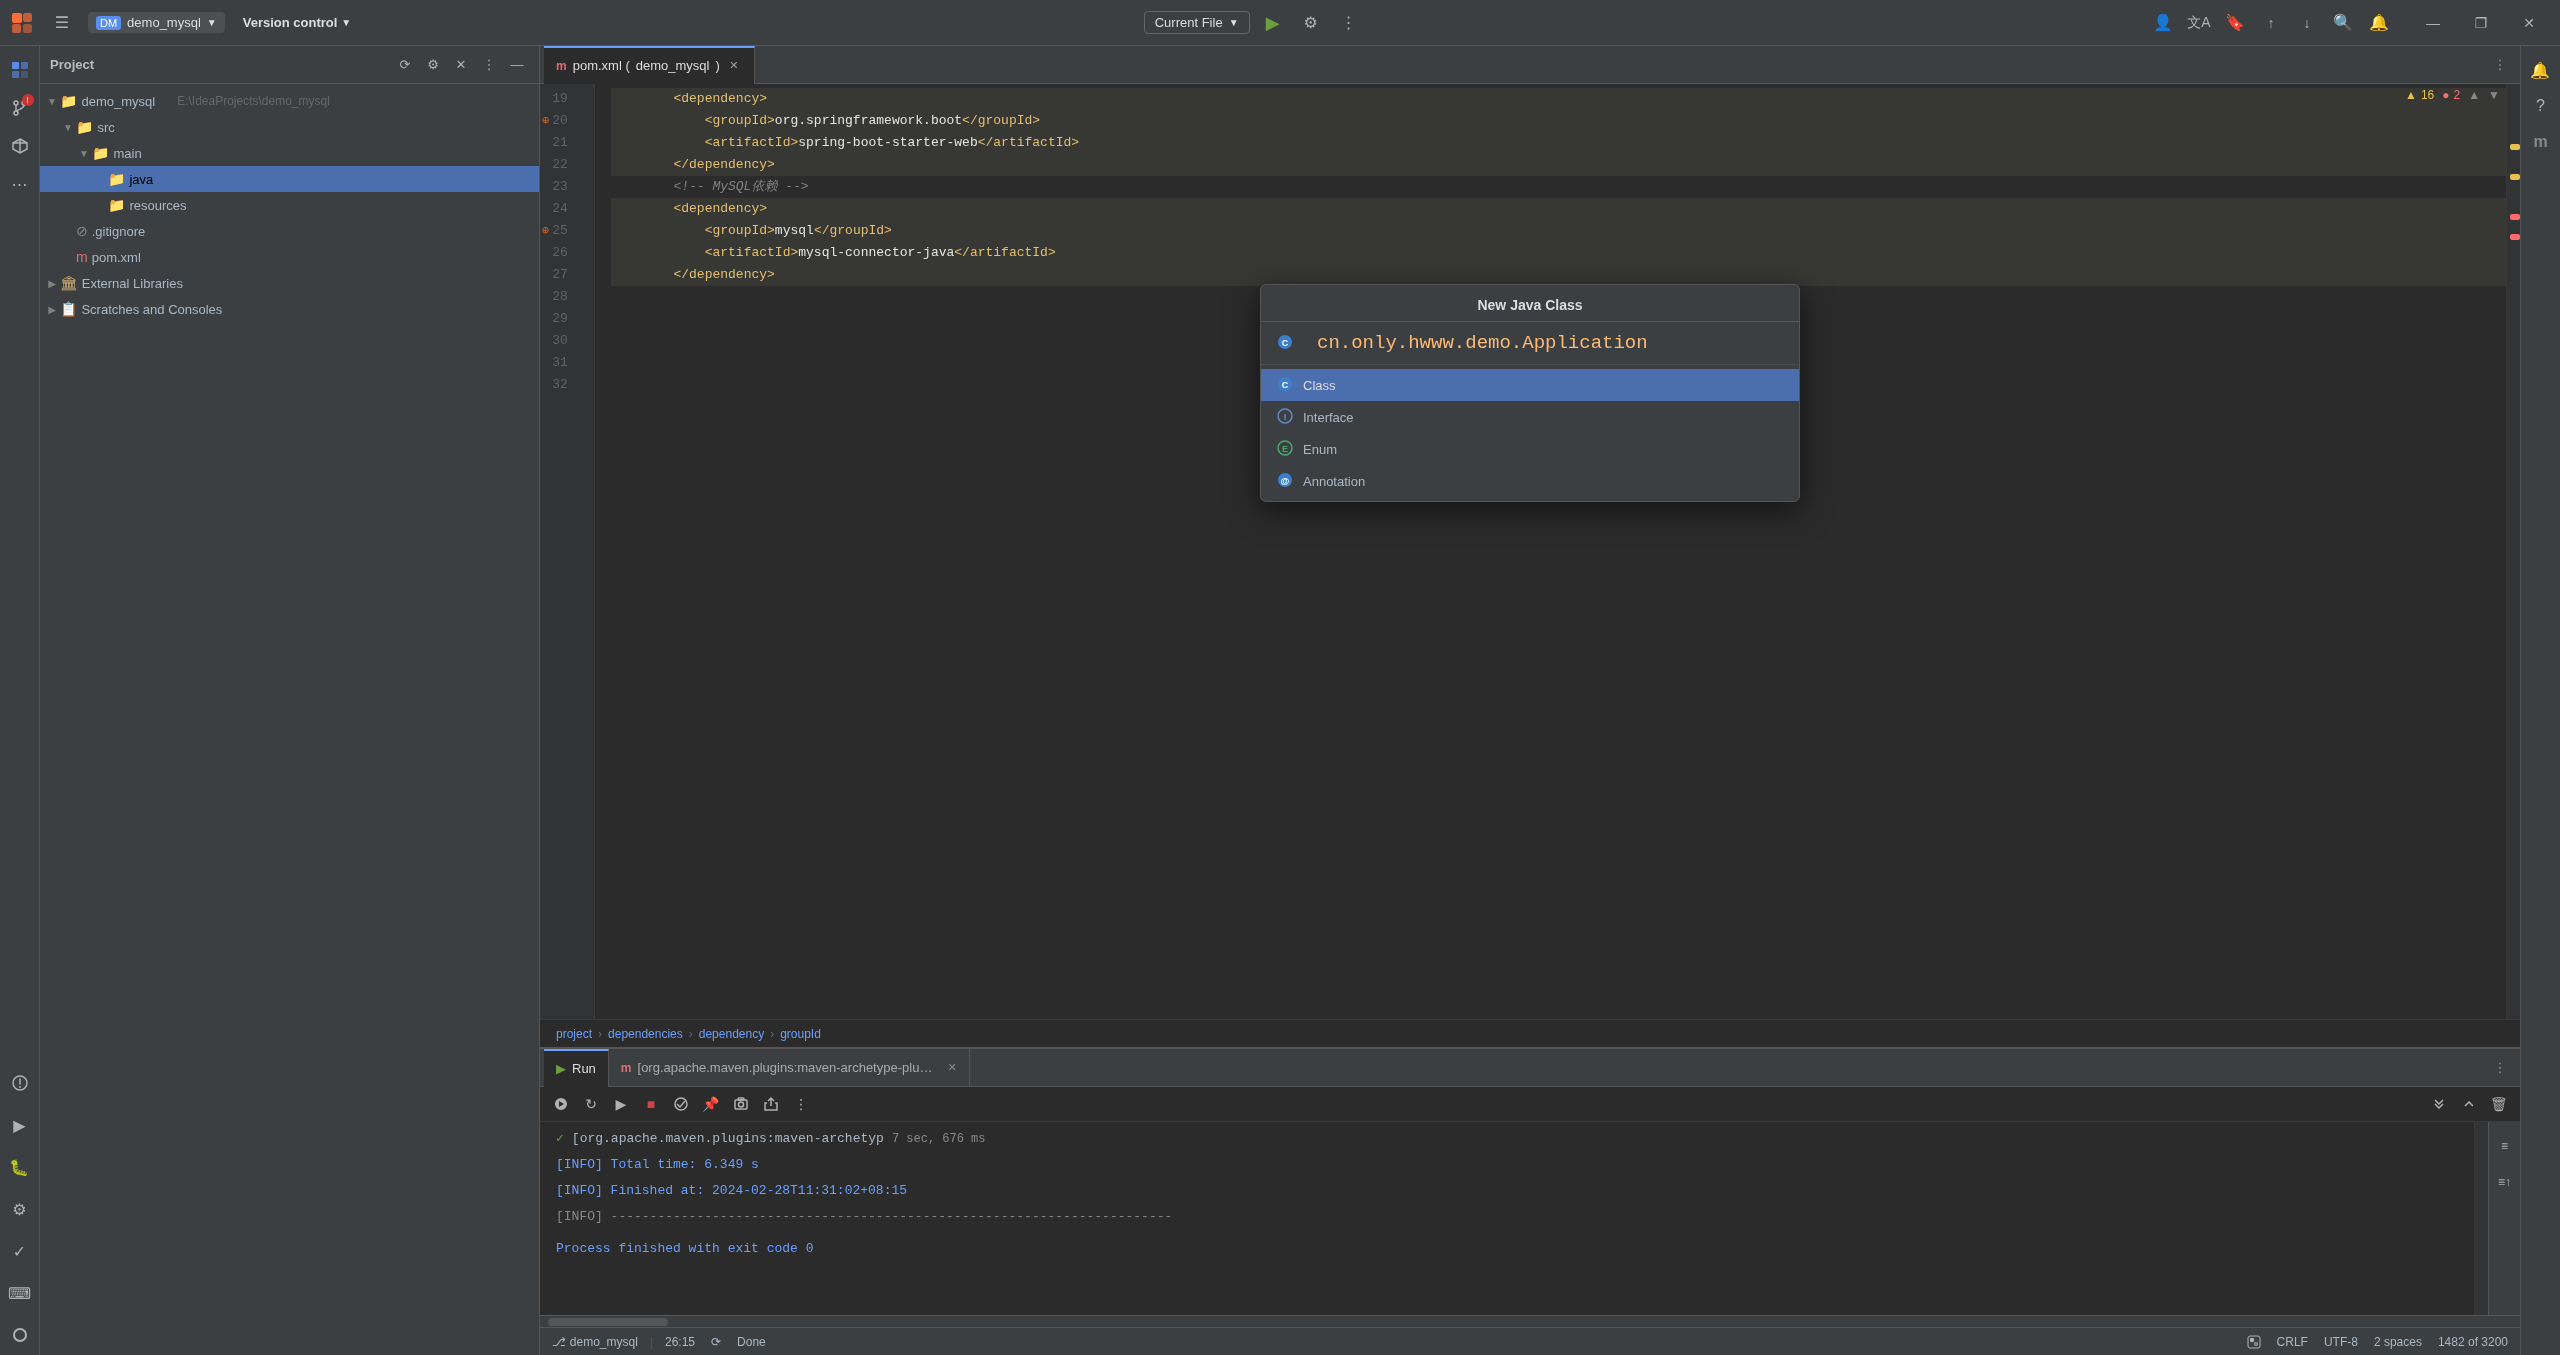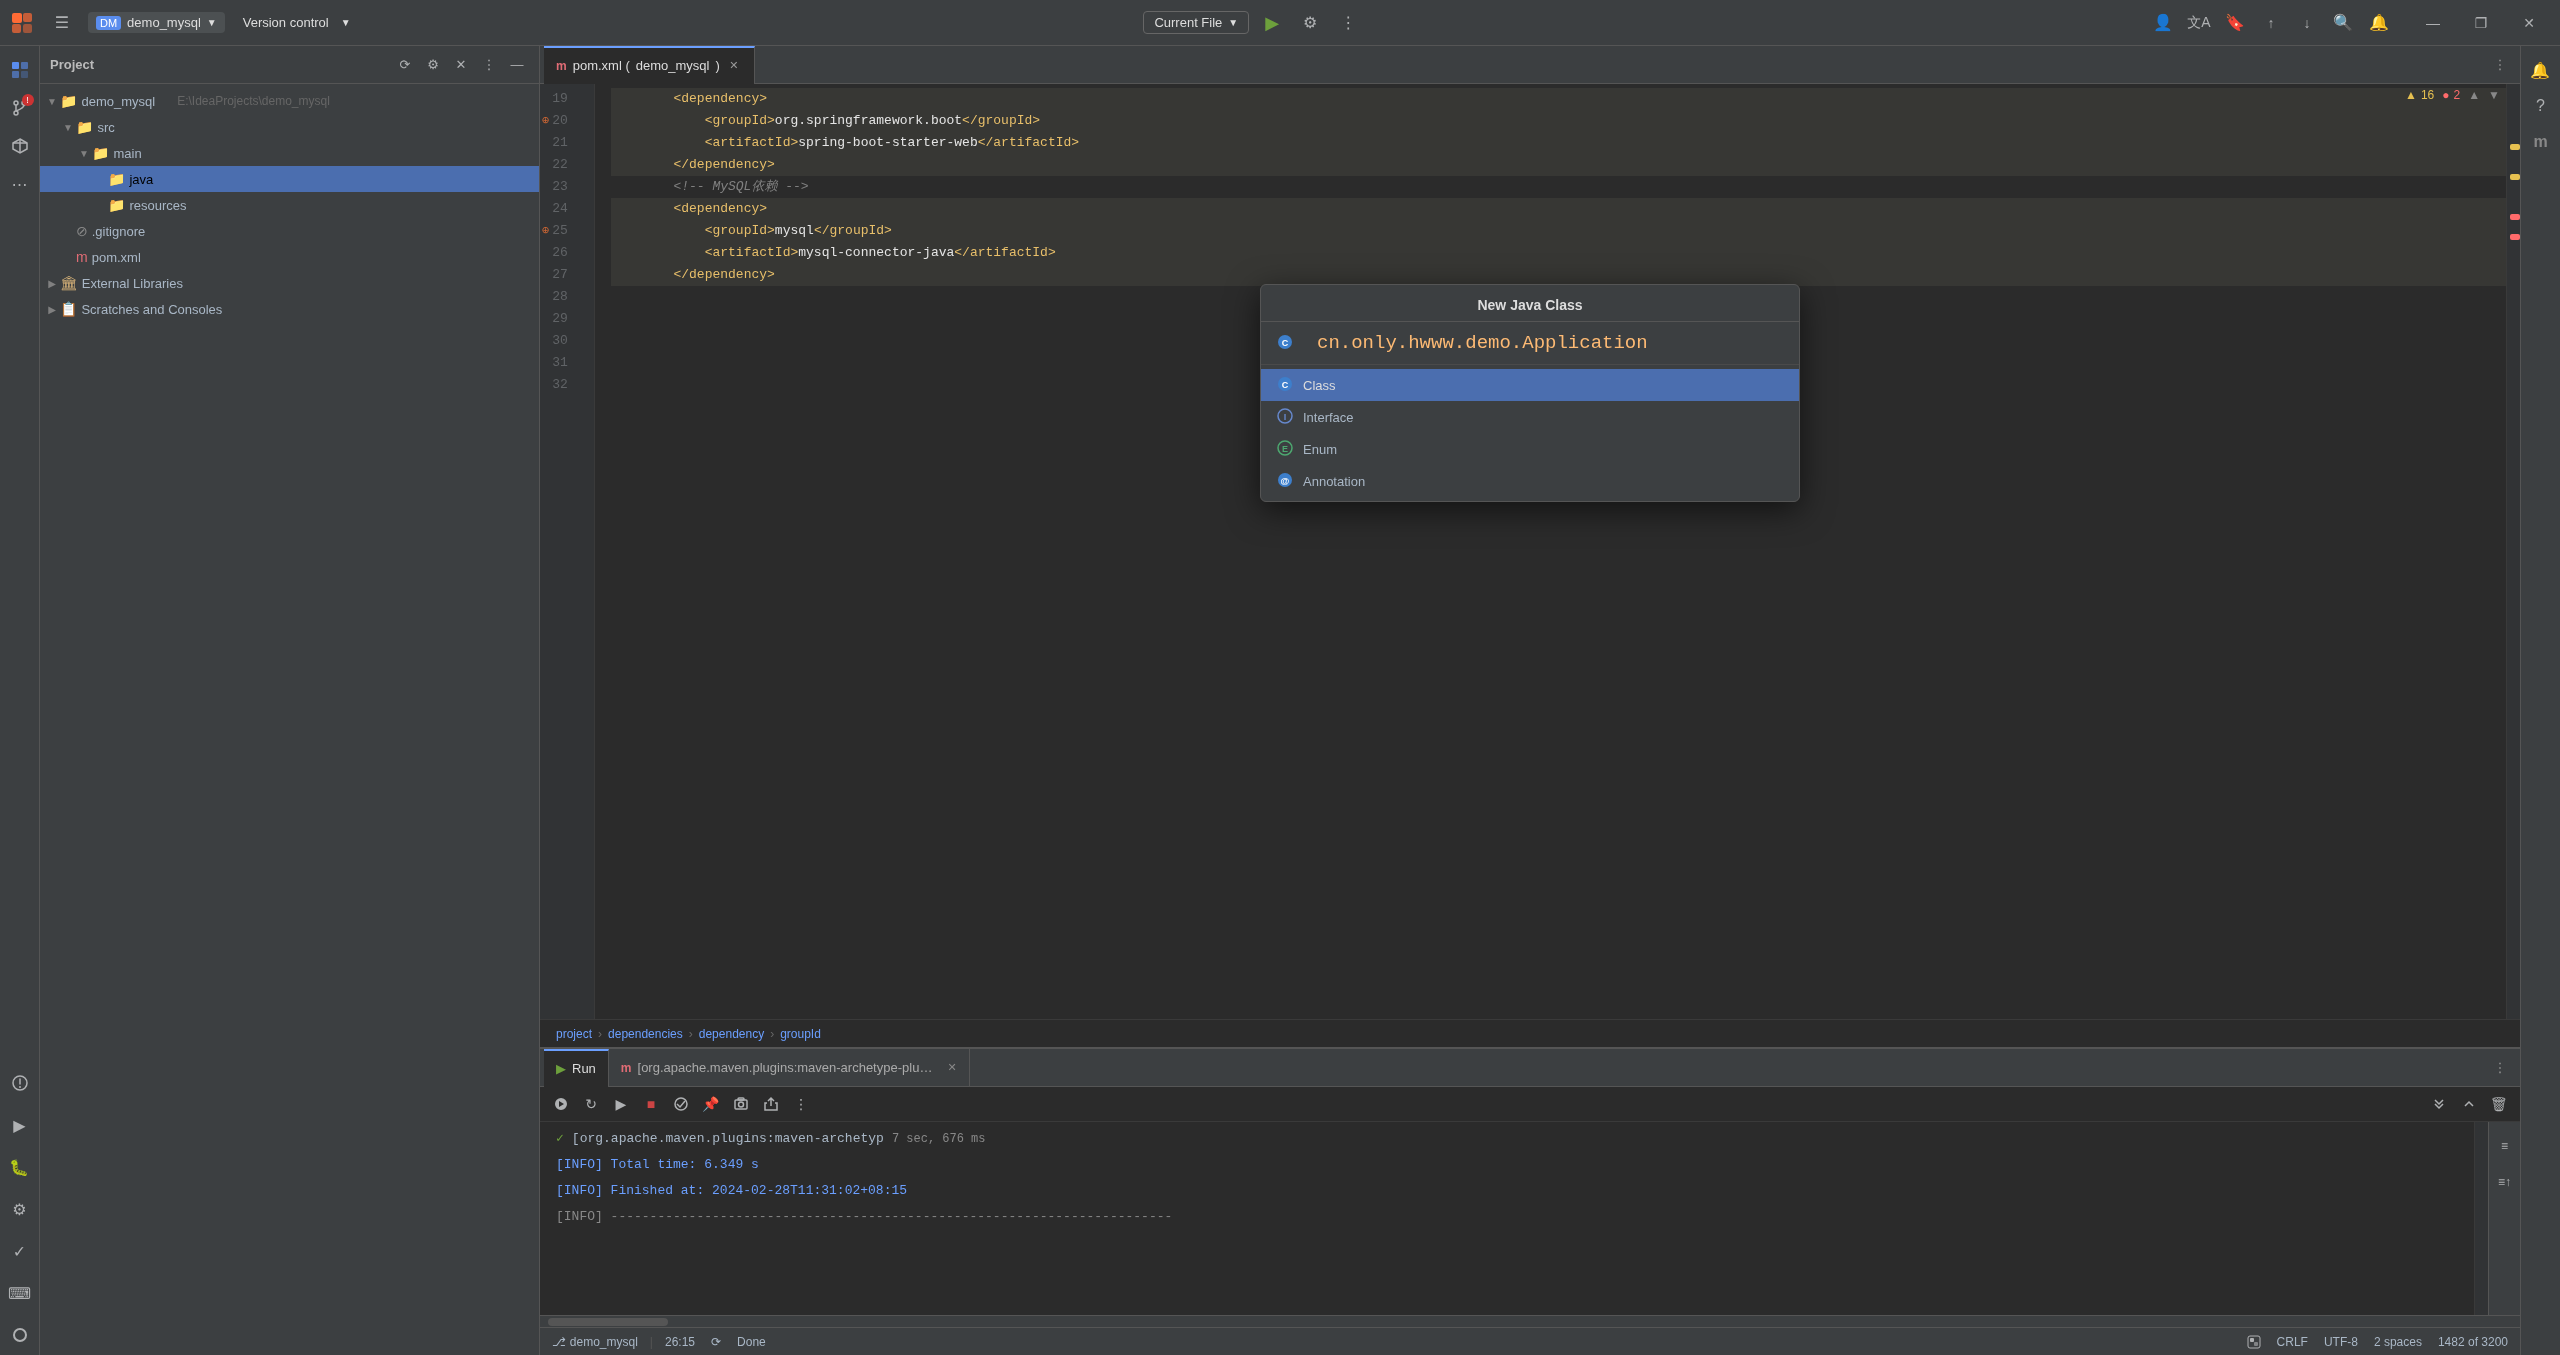--- a/index.html
+++ b/index.html
@@ -49,25 +49,26 @@
       background: #4c5052;
       border-radius: 4px;
       padding: 3px 8px;
       cursor: pointer;
       font-size: 13px;
       color: #ddd;
     }
     .vcs-label {
       display: flex;
       align-items: center;
-      gap: 12px;
+      gap: 4px;
       padding: 3px 8px;
       cursor: pointer;
       font-size: 13px;
       color: #ddd;
+      font-weight: bold;
     }
     .title-bar-center {
       flex: 1;
       display: flex;
       align-items: center;
       justify-content: center;
       gap: 8px;
     }
     .run-config {
       display: flex;
@@ -1067,20 +1068,23 @@
           <div class="run-line">
             <span class="run-info">[INFO] Total time:  6.349 s</span>
           </div>
           <div class="run-line">
             <span class="run-info">[INFO] Finished at: 2024-02-28T11:31:02+08:15</span>
           </div>
           <div class="run-line">
             <span class="run-info" style="color:#888;">[INFO] ------------------------------------------------------------------------</span>
           </div>
 
+          <div class="run-line" style="margin-top:6px;">
+            <span class="run-info">Process finished with exit code 0</span>
+          </div>
         </div>
 
         <div style="width:14px;background:#313335;border-left:1px solid #3a3a3a;flex-shrink:0;position:relative;">
         </div>
 
         <div class="bottom-right-icons">
           <div class="sidebar-icon" style="font-size:12px;">≡</div>
           <div class="sidebar-icon" style="font-size:12px;">≡↑</div>
         </div>
       </div>

